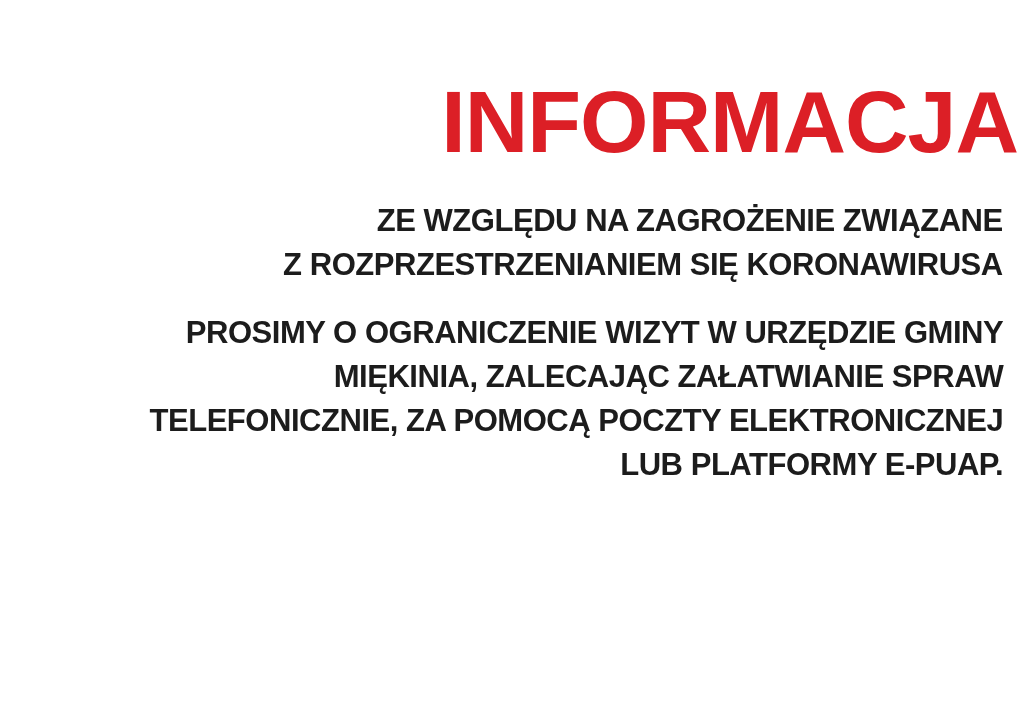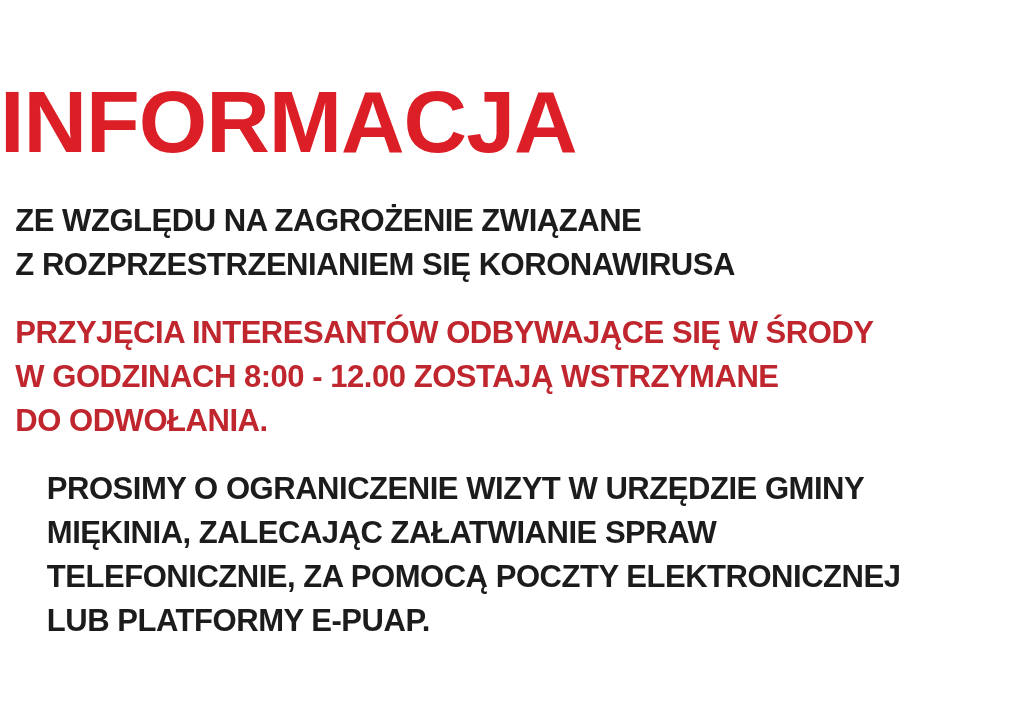--- a/index.html
+++ b/index.html
@@ -7,21 +7,21 @@
     padding: 0;
     background: #ffffff;
   }
   .poster {
     position: relative;
     width: 1018px;
     height: 720px;
     background: var(--bg, #ffffff);
     overflow: hidden;
     font-family: "Liberation Sans", "DejaVu Sans", sans-serif;
-    text-align: left;
+    text-align: right;
     box-sizing: border-box;
   }
   .poster-title {
     margin-top: 78px;
     font-size: 88px;
     line-height: 1.0;
     font-weight: 700;
     letter-spacing: -1px;
     color: var(--title-red, #dc1f26);
   }
@@ -46,25 +46,20 @@
 
 <div class="poster" style="--bg: #ffffff; --title-red: #dc1f26; --body-red: #c0262e; --text-black: #1c1c1c;">
 
   <div class="poster-title">INFORMACJA</div>
 
   <div class="para para-black" id="para-reason">
     <div class="line">ZE WZGLĘDU NA ZAGROŻENIE ZWIĄZANE</div>
     <div class="line">Z ROZPRZESTRZENIANIEM SIĘ KORONAWIRUSA</div>
   </div>
 
-  <div class="para para-red" id="para-suspend">
-    <div class="line">PRZYJĘCIA INTERESANTÓW ODBYWAJĄCE SIĘ W ŚRODY</div>
-    <div class="line">W GODZINACH 8:00 - 12.00 ZOSTAJĄ WSTRZYMANE</div>
-    <div class="line">DO ODWOŁANIA.</div>
-  </div>
 
   <div class="para para-black" id="para-request">
     <div class="line">PROSIMY O OGRANICZENIE WIZYT W URZĘDZIE GMINY</div>
     <div class="line">MIĘKINIA, ZALECAJĄC ZAŁATWIANIE SPRAW</div>
     <div class="line">TELEFONICZNIE, ZA POMOCĄ POCZTY ELEKTRONICZNEJ</div>
     <div class="line">LUB PLATFORMY E-PUAP.</div>
   </div>
 
 </div>
 

